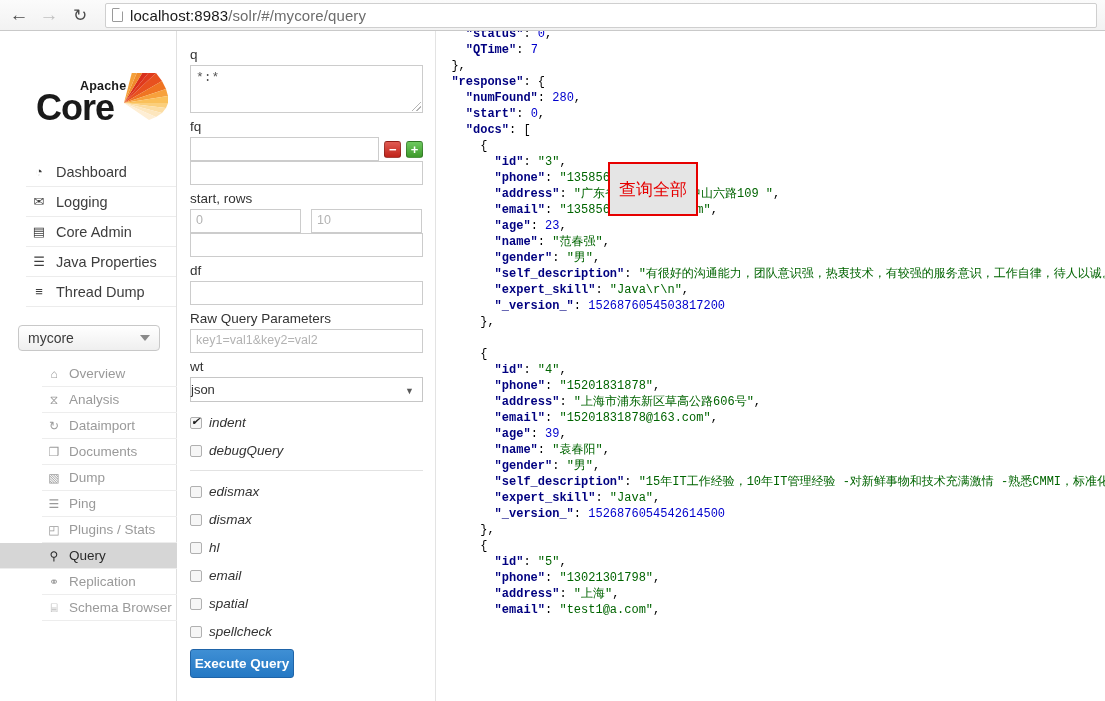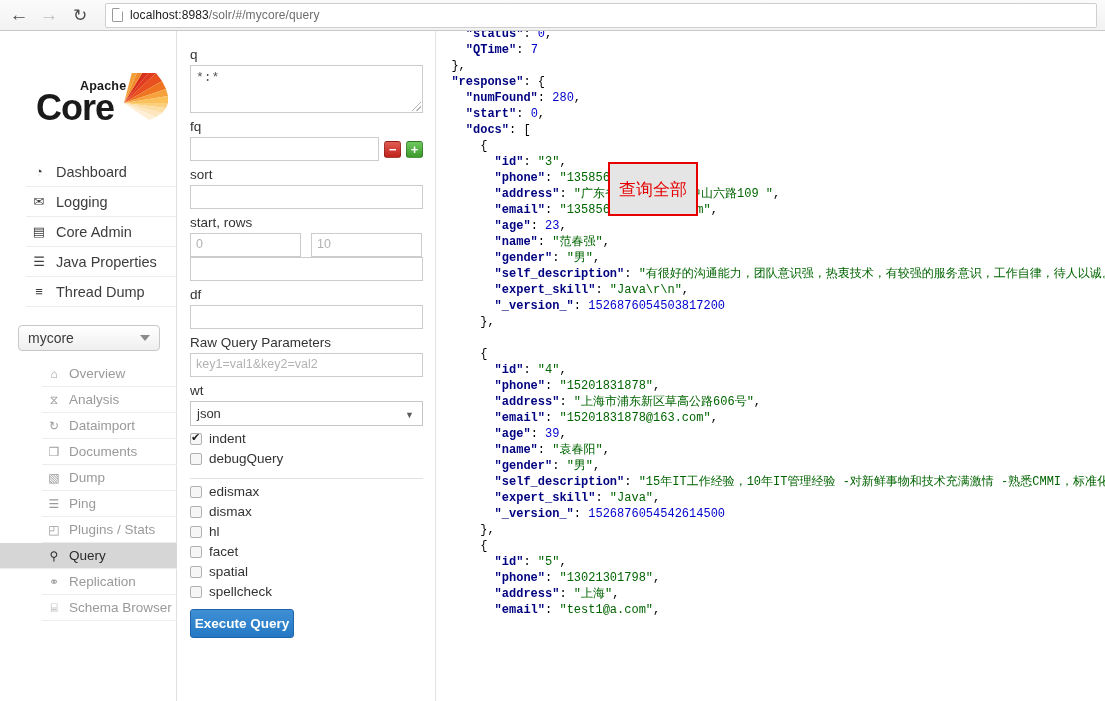--- a/index.html
+++ b/index.html
@@ -32,21 +32,21 @@
   }
   #page-doc-icon {
     width: 11px; height: 14px; border: 1px solid #9a9a9a; border-radius: 1px;
     background: #fff; margin-right: 7px; position: relative; flex: none;
   }
   #page-doc-icon:after {
     content: ""; position: absolute; right: -1px; top: -1px;
     border-left: 4px solid transparent; border-top: 4px solid #fff;
     border-right: 0; border-bottom: 0;
   }
-  #url-text { font-size: 12px; color: #6d6d6d; letter-spacing: .1px; white-space: nowrap; }
+  #url-text { font-size: 15px; color: #6d6d6d; letter-spacing: .1px; white-space: nowrap; }
   #url-text .host { color: #1a1a1a; }
 
   
   #page {
     position: absolute; left: 0; top: 31px; width: 1105px; height: 670px;
     background: #fff; overflow: hidden;
   }
 
   
   #sidebar {
@@ -115,24 +115,24 @@
     color: #fff; font-size: 13px; font-weight: bold; line-height: 1;
     border: 1px solid rgba(0,0,0,.25);
   }
   #fq-remove { background: linear-gradient(#e05b53, #c0231a); }
   #fq-add { background: linear-gradient(#6ec95f, #3d9a2b); }
   #sr-row { display: flex; gap: 10px; }
   #start-input, #rows-input { width: 111px; }
   #wt-select {
     width: 233px; height: 25px; border: 1px solid #c6c6c6; background: #fff;
     font-size: 13px; color: #333; display: flex; align-items: center;
-    padding-left: 6px; position: relative;
+    position: relative;
   }
   #wt-caret { position: absolute; right: 8px; top: 8px; font-size: 9px; color: #5a5a5a; }
-  .chk-row { display: flex; align-items: center; margin-top: 5px; font-size: 13.5px; color: #333; }
+  .chk-row { display: flex; align-items: center; margin-top: 13px; font-size: 13.5px; color: #333; font-style: italic; }
   .chk {
     width: 12px; height: 12px; border: 1px solid #b0b0b0; border-radius: 2px;
     background: #f6f6f6; margin-right: 7px; flex: none; position: relative;
   }
   .chk.on { background: #f6f6f6; }
   .chk.on:after {
     content: "\2714"; position: absolute; left: 0px; top: -3px;
     font-size: 11px; color: #222; line-height: 12px;
   }
   #chk-divider { width: 233px; height: 1px; background: #e2e2e2; margin: 12px 0 4px 0; }
@@ -287,21 +287,20 @@
       <span id="q-resize"></span>
     </div>
 
     <div class="fld-label">fq</div>
     <div id="fq-row">
       <div class="txt" id="fq-input"></div>
       <div class="pm-btn" id="fq-remove">−</div>
       <div class="pm-btn" id="fq-add">+</div>
     </div>
 
-    <div class="fld-label">sort</div>
     <div class="txt"></div>
 
     <div class="fld-label">start, rows</div>
     <div id="sr-row">
       <div class="txt ph" id="start-input">0</div>
       <div class="txt ph" id="rows-input">10</div>
     </div>
 
     <div class="txt"></div>
 
@@ -335,21 +334,21 @@
     <div class="chk-row">
       <span class="chk"></span>
       <span>dismax</span>
     </div>
     <div class="chk-row">
       <span class="chk"></span>
       <span>hl</span>
     </div>
     <div class="chk-row">
       <span class="chk"></span>
-      <span>facet</span>
+      <span>email</span>
     </div>
     <div class="chk-row">
       <span class="chk"></span>
       <span>spatial</span>
     </div>
     <div class="chk-row">
       <span class="chk"></span>
       <span>spellcheck</span>
     </div>
 

